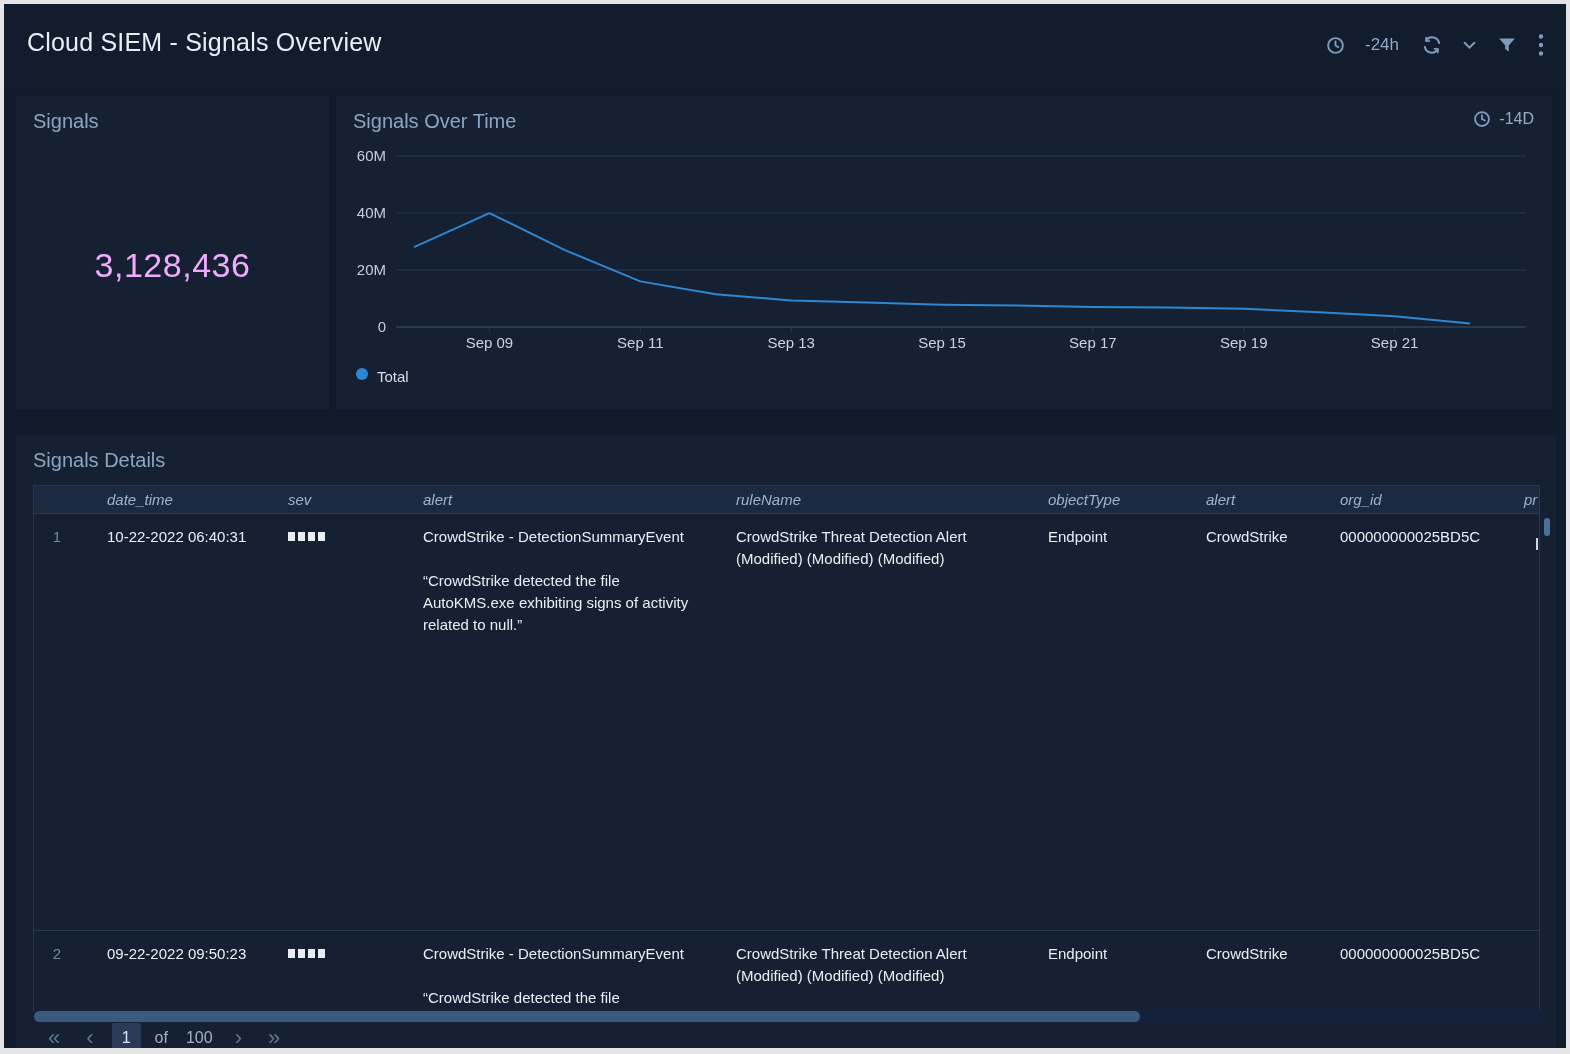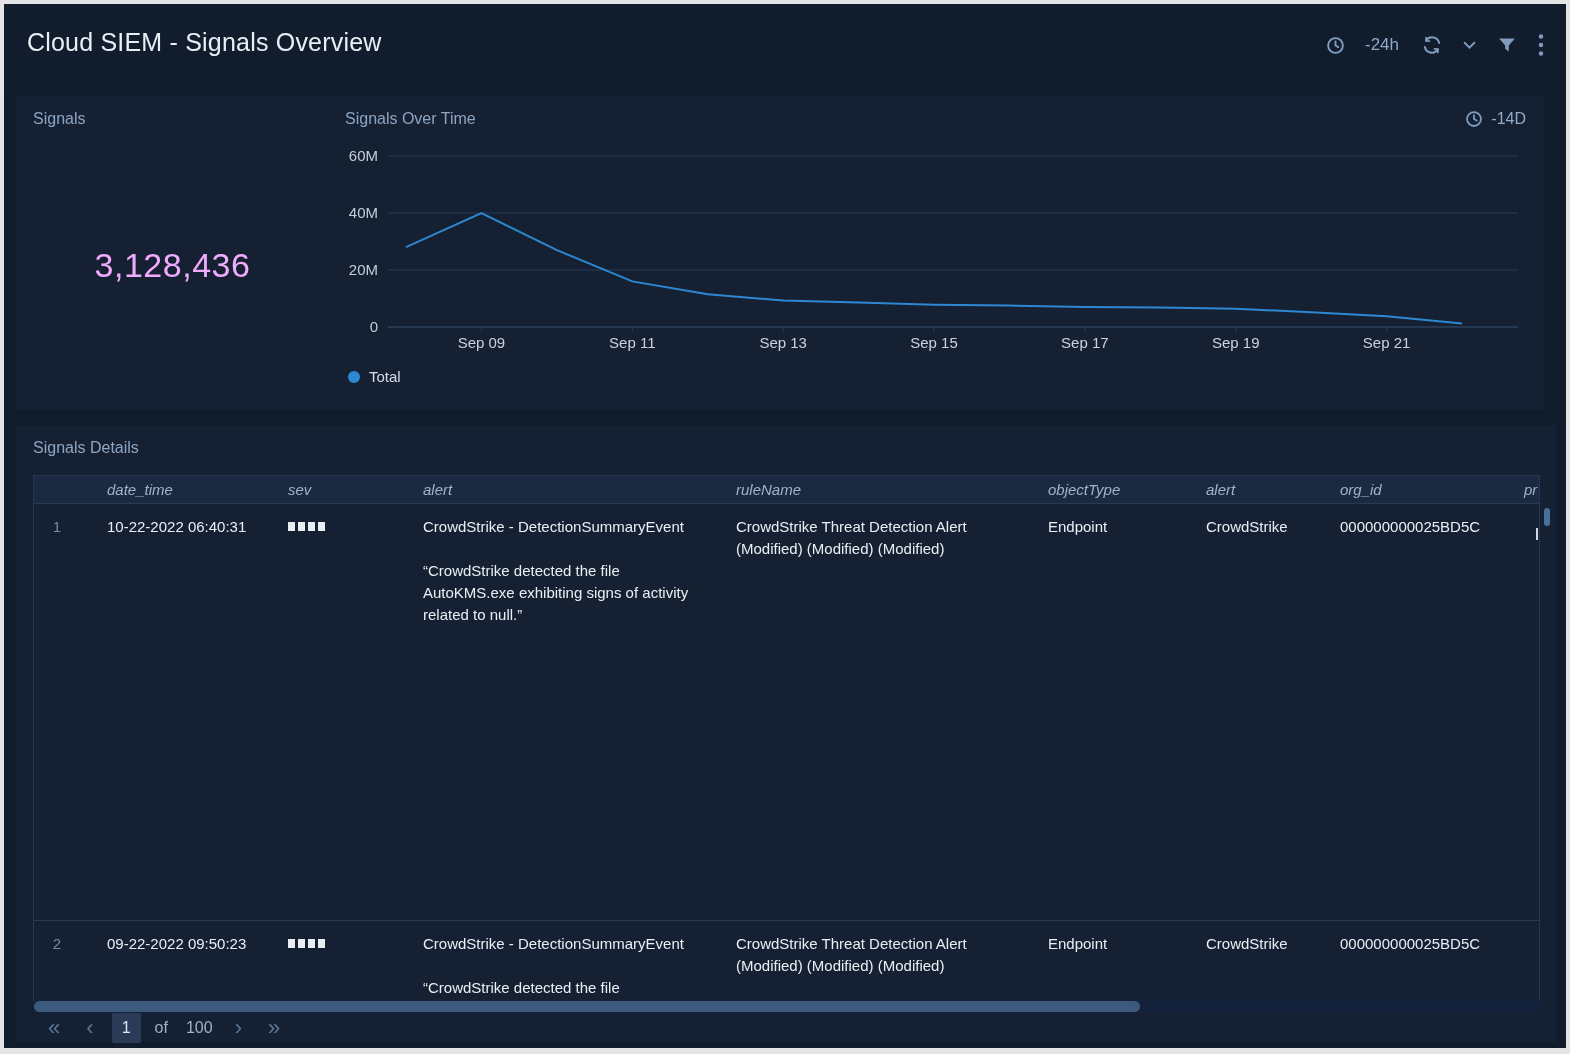--- a/index.html
+++ b/index.html
@@ -10,39 +10,39 @@
   
   .app-header { position:absolute; left:0; top:0; width:100%; height:88px; background:#111c2d; }
   .app-title { position:absolute; left:23px; top:24px; font-size:25px; font-weight:300; color:#e9eef5; letter-spacing:.2px; }
   .header-controls { position:absolute; right:22px; top:30px; display:flex; align-items:center; gap:22px; color:#7f9cbe; }
   .hc-item { display:flex; align-items:center; gap:20px; cursor:pointer; }
   .hc-item .lbl { font-size:17px; color:#8fa9c9; }
   .icon { display:inline-flex; align-items:center; justify-content:center; color:#7f9cbe; }
 
   
   .panel { position:absolute; background:#152132; }
-  .panel-title { position:absolute; left:17px; top:14px; font-size:16px; color:#8da4c2; }
+  .panel-title { position:absolute; left:17px; top:14px; font-size:20px; color:#8da4c2; }
   #panel-signals { left:12px; top:92px; width:313px; height:313px; }
-  #panel-chart   { left:324px; top:92px; width:1216px; height:313px; }
-  #panel-details { left:12px; top:421px; width:1540px; height:617px; }
+  #panel-chart   { left:332px; top:92px; width:1216px; height:313px; }
+  #panel-details { left:12px; top:431px; width:1540px; height:617px; }
 
   .big-number { position:absolute; left:0; top:150px; width:100%; text-align:center;
                 font-size:34px; font-weight:500; color:#f0abfc; letter-spacing:.5px; }
 
   .panel-timer { position:absolute; right:18px; top:14px; display:flex; align-items:center; gap:8px; color:#7f9cbe; }
   .panel-timer .lbl { font-size:16px; color:#93abc9; }
 
   
   #chart-svg { position:absolute; left:0; top:0; }
   #chart-svg text { font-family:"Liberation Sans", sans-serif; }
   #chart-svg .grid { stroke:#263a58; stroke-width:1; }
   #chart-svg .axis { stroke:#3a5070; stroke-width:1; }
   #chart-svg .ylabel { fill:#c3cedd; font-size:15px; }
   #chart-svg .xlabel { fill:#c9d3e0; font-size:15px; }
-  .chart-legend { position:absolute; left:20px; top:272px; display:flex; align-items:center; gap:9px; }
+  .chart-legend { position:absolute; left:20px; top:272px; display:flex; align-items:flex-start; gap:9px; }
   .legend-dot { width:12px; height:12px; border-radius:50%; }
   .legend-label { font-size:15px; color:#d5dde8; }
 
   
   .table-wrap { position:absolute; left:17px; top:50px; width:1507px; height:527px; overflow:hidden;
                 border:1px solid #263550; border-bottom:none; }
   table { border-collapse:collapse; table-layout:fixed; width:1507px; }
   thead tr { background:#1b2941; height:27px; }
   th { font-weight:400; font-size:15px; color:#9fb3cb; text-align:left; padding:0 0 0 19px; position:relative;font-style:italic; }
   td { vertical-align:top; font-size:15px; color:#e9eef4; padding:12px 8px 0 19px; line-height:22px; }

